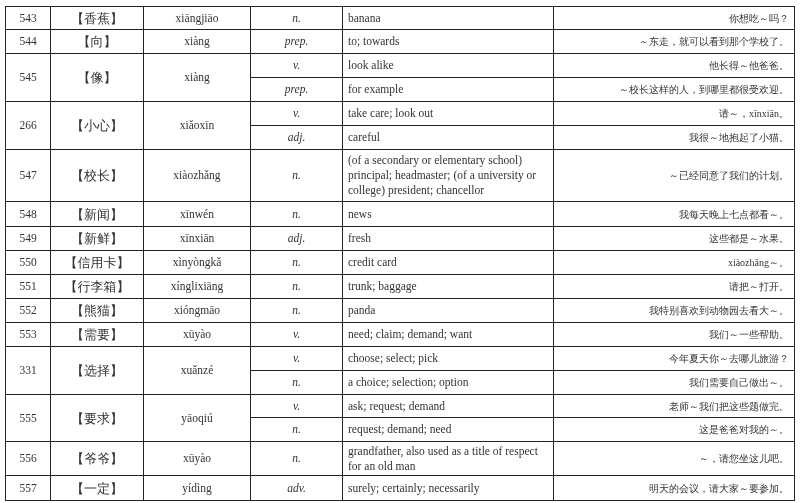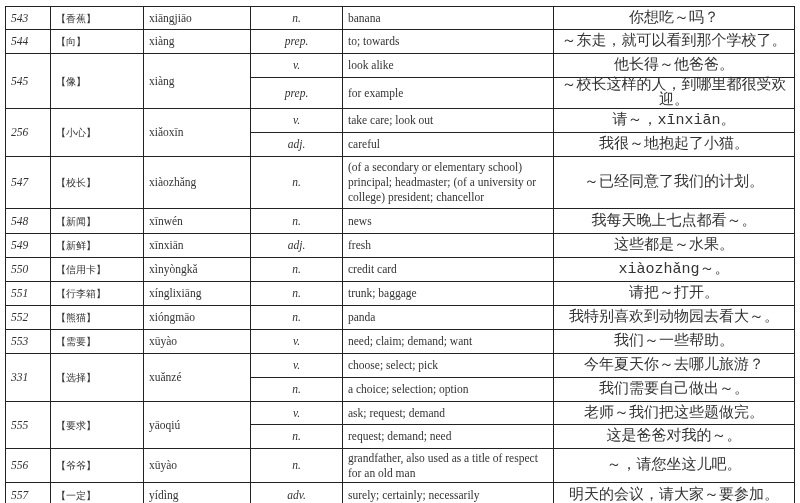--- a/index.html
+++ b/index.html
@@ -10,26 +10,26 @@
     font-family: "Liberation Serif", "DejaVu Serif", serif;
     font-size: 11.5px; color: #333;
     table-layout: fixed;
   }
   #vocab-table td {
     border: 1px solid #222;
     padding: 0 5px;
     vertical-align: middle;
     line-height: 15px;
   }
-  td.c-num { width: 34px; text-align: left; font-style: italic; }
-  td.c-word { width: 82px; font-family: "DejaVu Sans", sans-serif; font-size: 10px; }
-  td.c-pin { width: 96px; }
+  td.c-num { width: 34px; text-align: center; }
+  td.c-word { width: 82px; text-align: center; font-family: "DejaVu Sans", sans-serif; font-size: 13px; }
+  td.c-pin { width: 96px; text-align: center; }
   td.c-pos { width: 81px; text-align: center; font-style: italic; }
   td.c-def { width: 200px; text-align: left; }
-  td.c-ex { width: 230px; text-align: center; font-family: Liberation Mono, monospace; font-size: 15px; }
+  td.c-ex { width: 230px; text-align: right; font-family: Liberation Serif, serif; font-size: 10px; }
 </style>
 </head>
 <body>
 
 <table id="vocab-table">
   <tbody id="vocab-body">
       <tr style="height: 23px;">
         <td class="c-num" rowspan="1">543</td>
         <td class="c-word" rowspan="1">【香蕉】</td>
         <td class="c-pin" rowspan="1">xiāngjiāo</td>
@@ -52,21 +52,21 @@
         <td class="c-pos">v.</td>
         <td class="c-def">look alike</td>
         <td class="c-ex">他长得～他爸爸。</td>
       </tr>
       <tr style="height: 24px;">
         <td class="c-pos">prep.</td>
         <td class="c-def">for example</td>
         <td class="c-ex">～校长这样的人，到哪里都很受欢迎。</td>
       </tr>
       <tr style="height: 24px;">
-        <td class="c-num" rowspan="2">256</td>
+        <td class="c-num" rowspan="2">266</td>
         <td class="c-word" rowspan="2">【小心】</td>
         <td class="c-pin" rowspan="2">xiǎoxīn</td>
         <td class="c-pos">v.</td>
         <td class="c-def">take care; look out</td>
         <td class="c-ex">请～，xīnxiān。</td>
       </tr>
       <tr style="height: 24px;">
         <td class="c-pos">adj.</td>
         <td class="c-def">careful</td>
         <td class="c-ex">我很～地抱起了小猫。</td>

